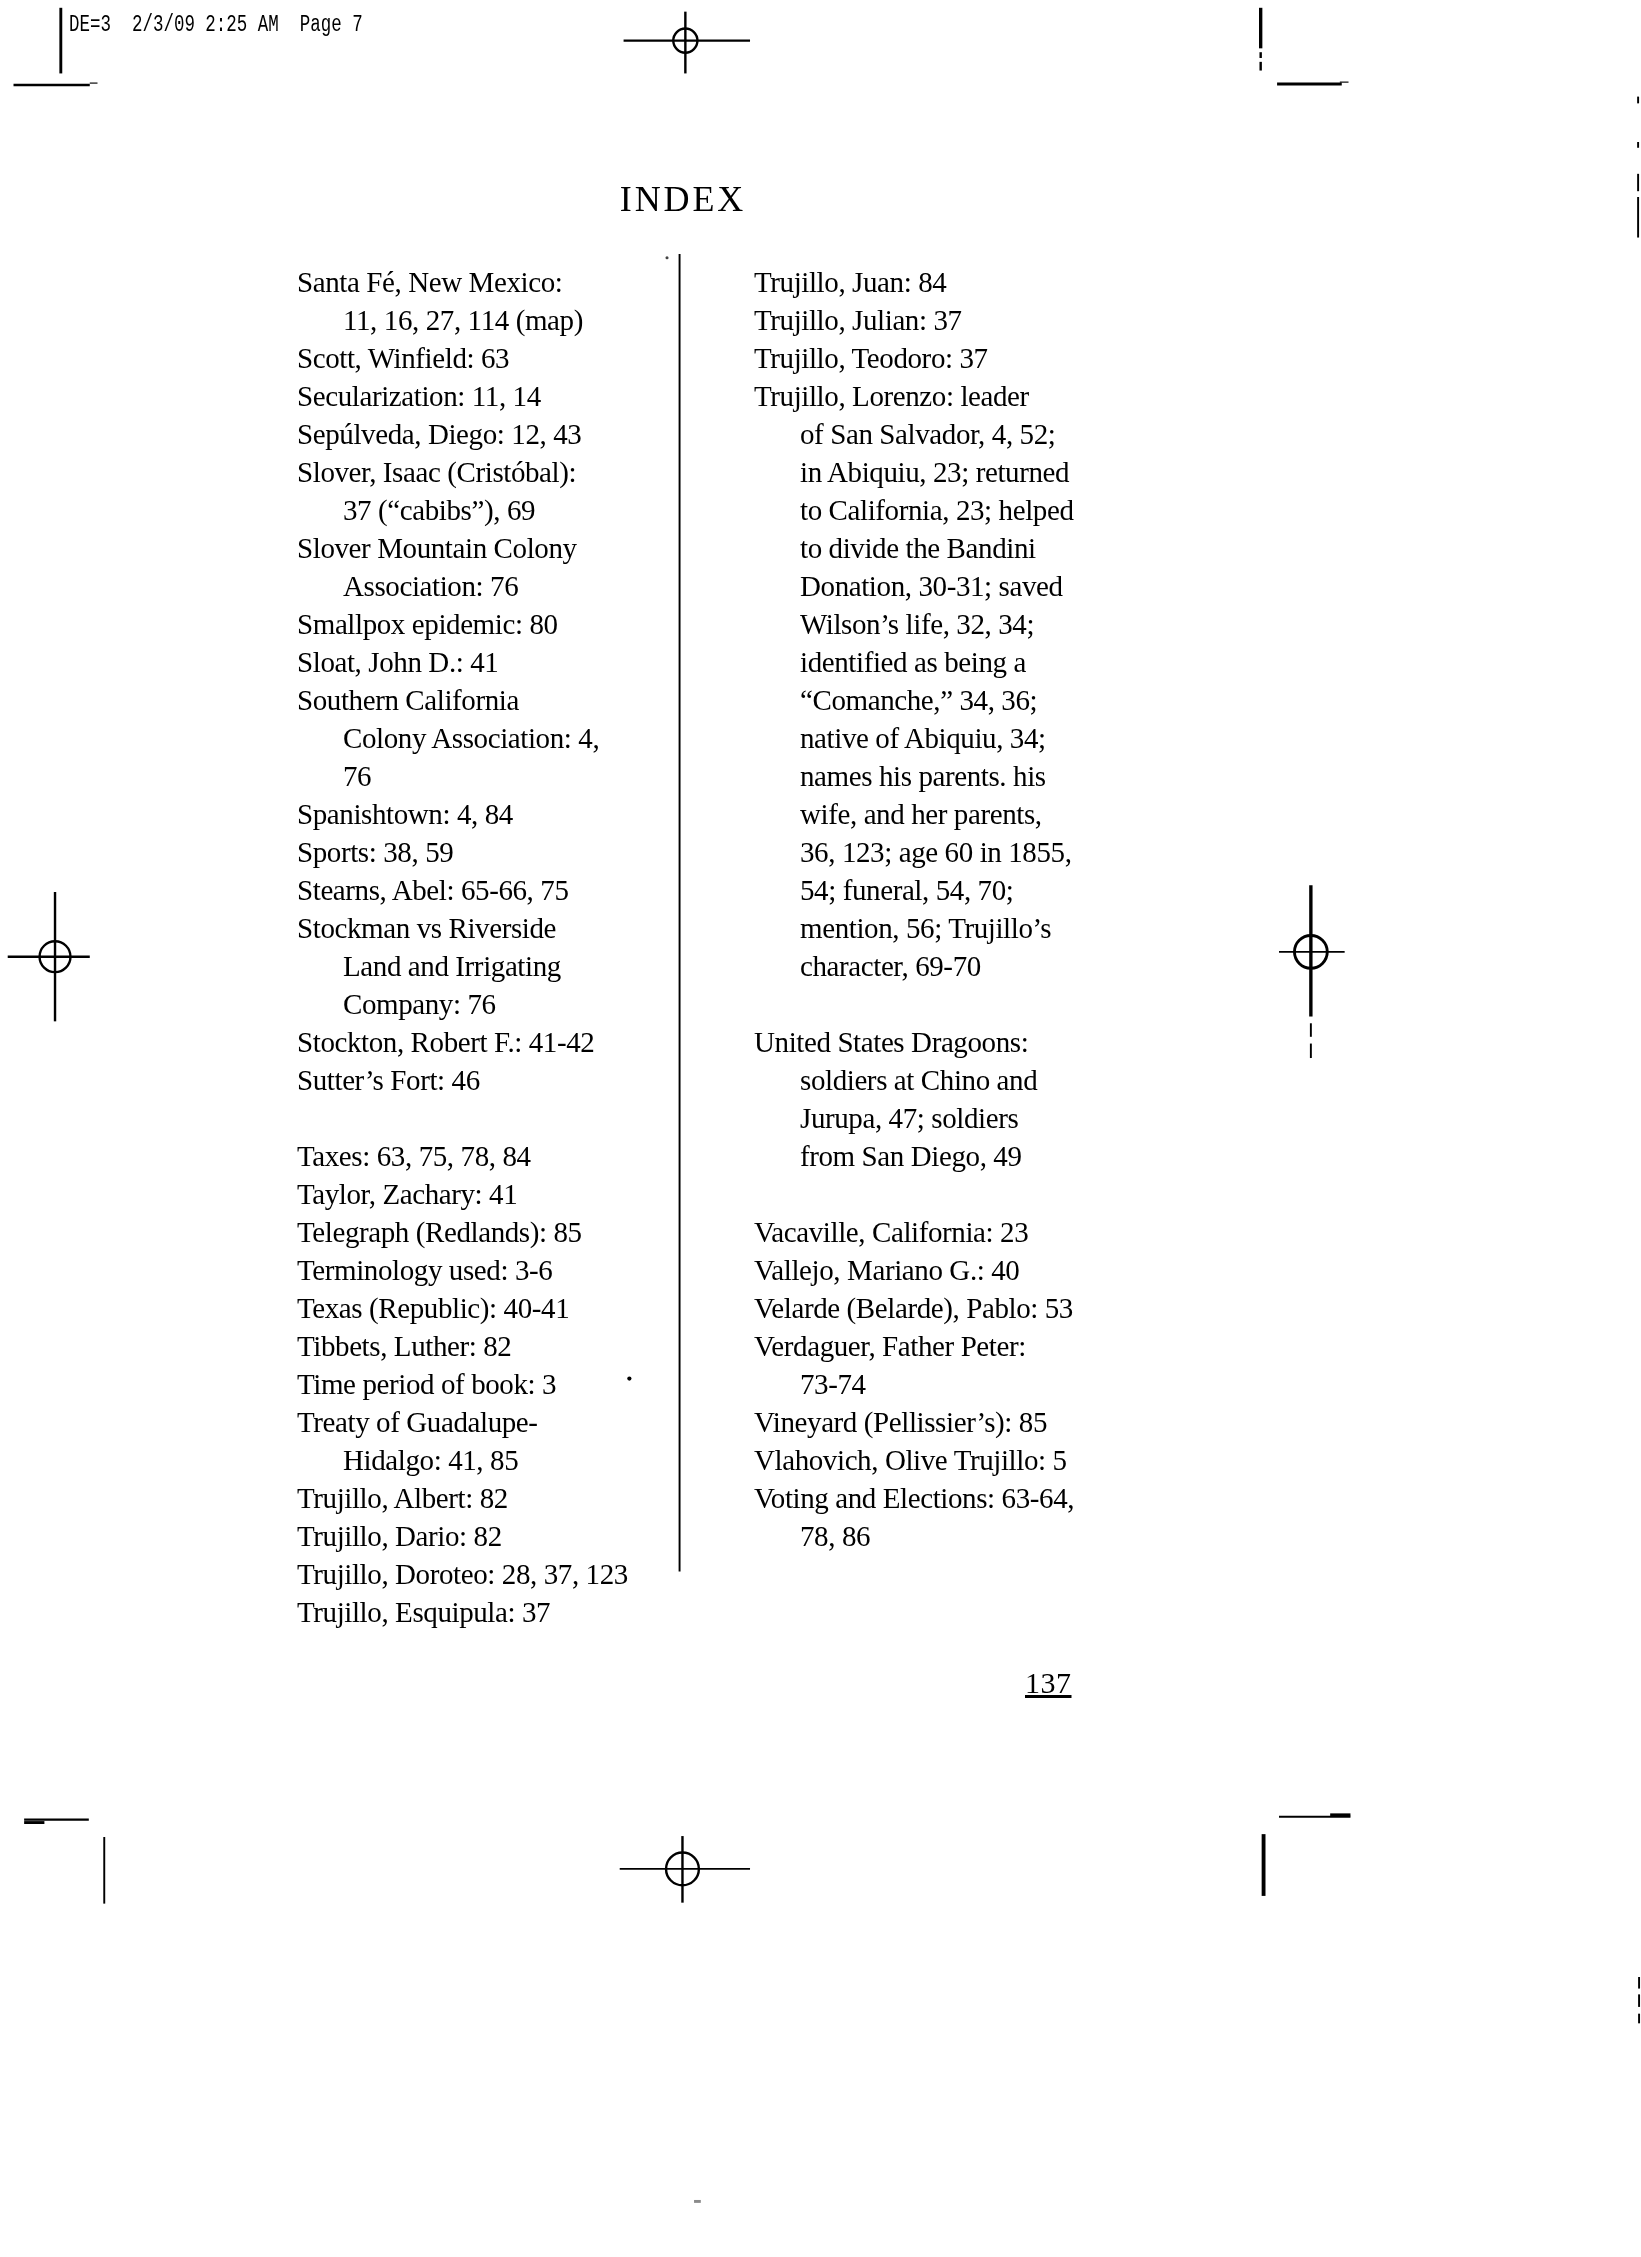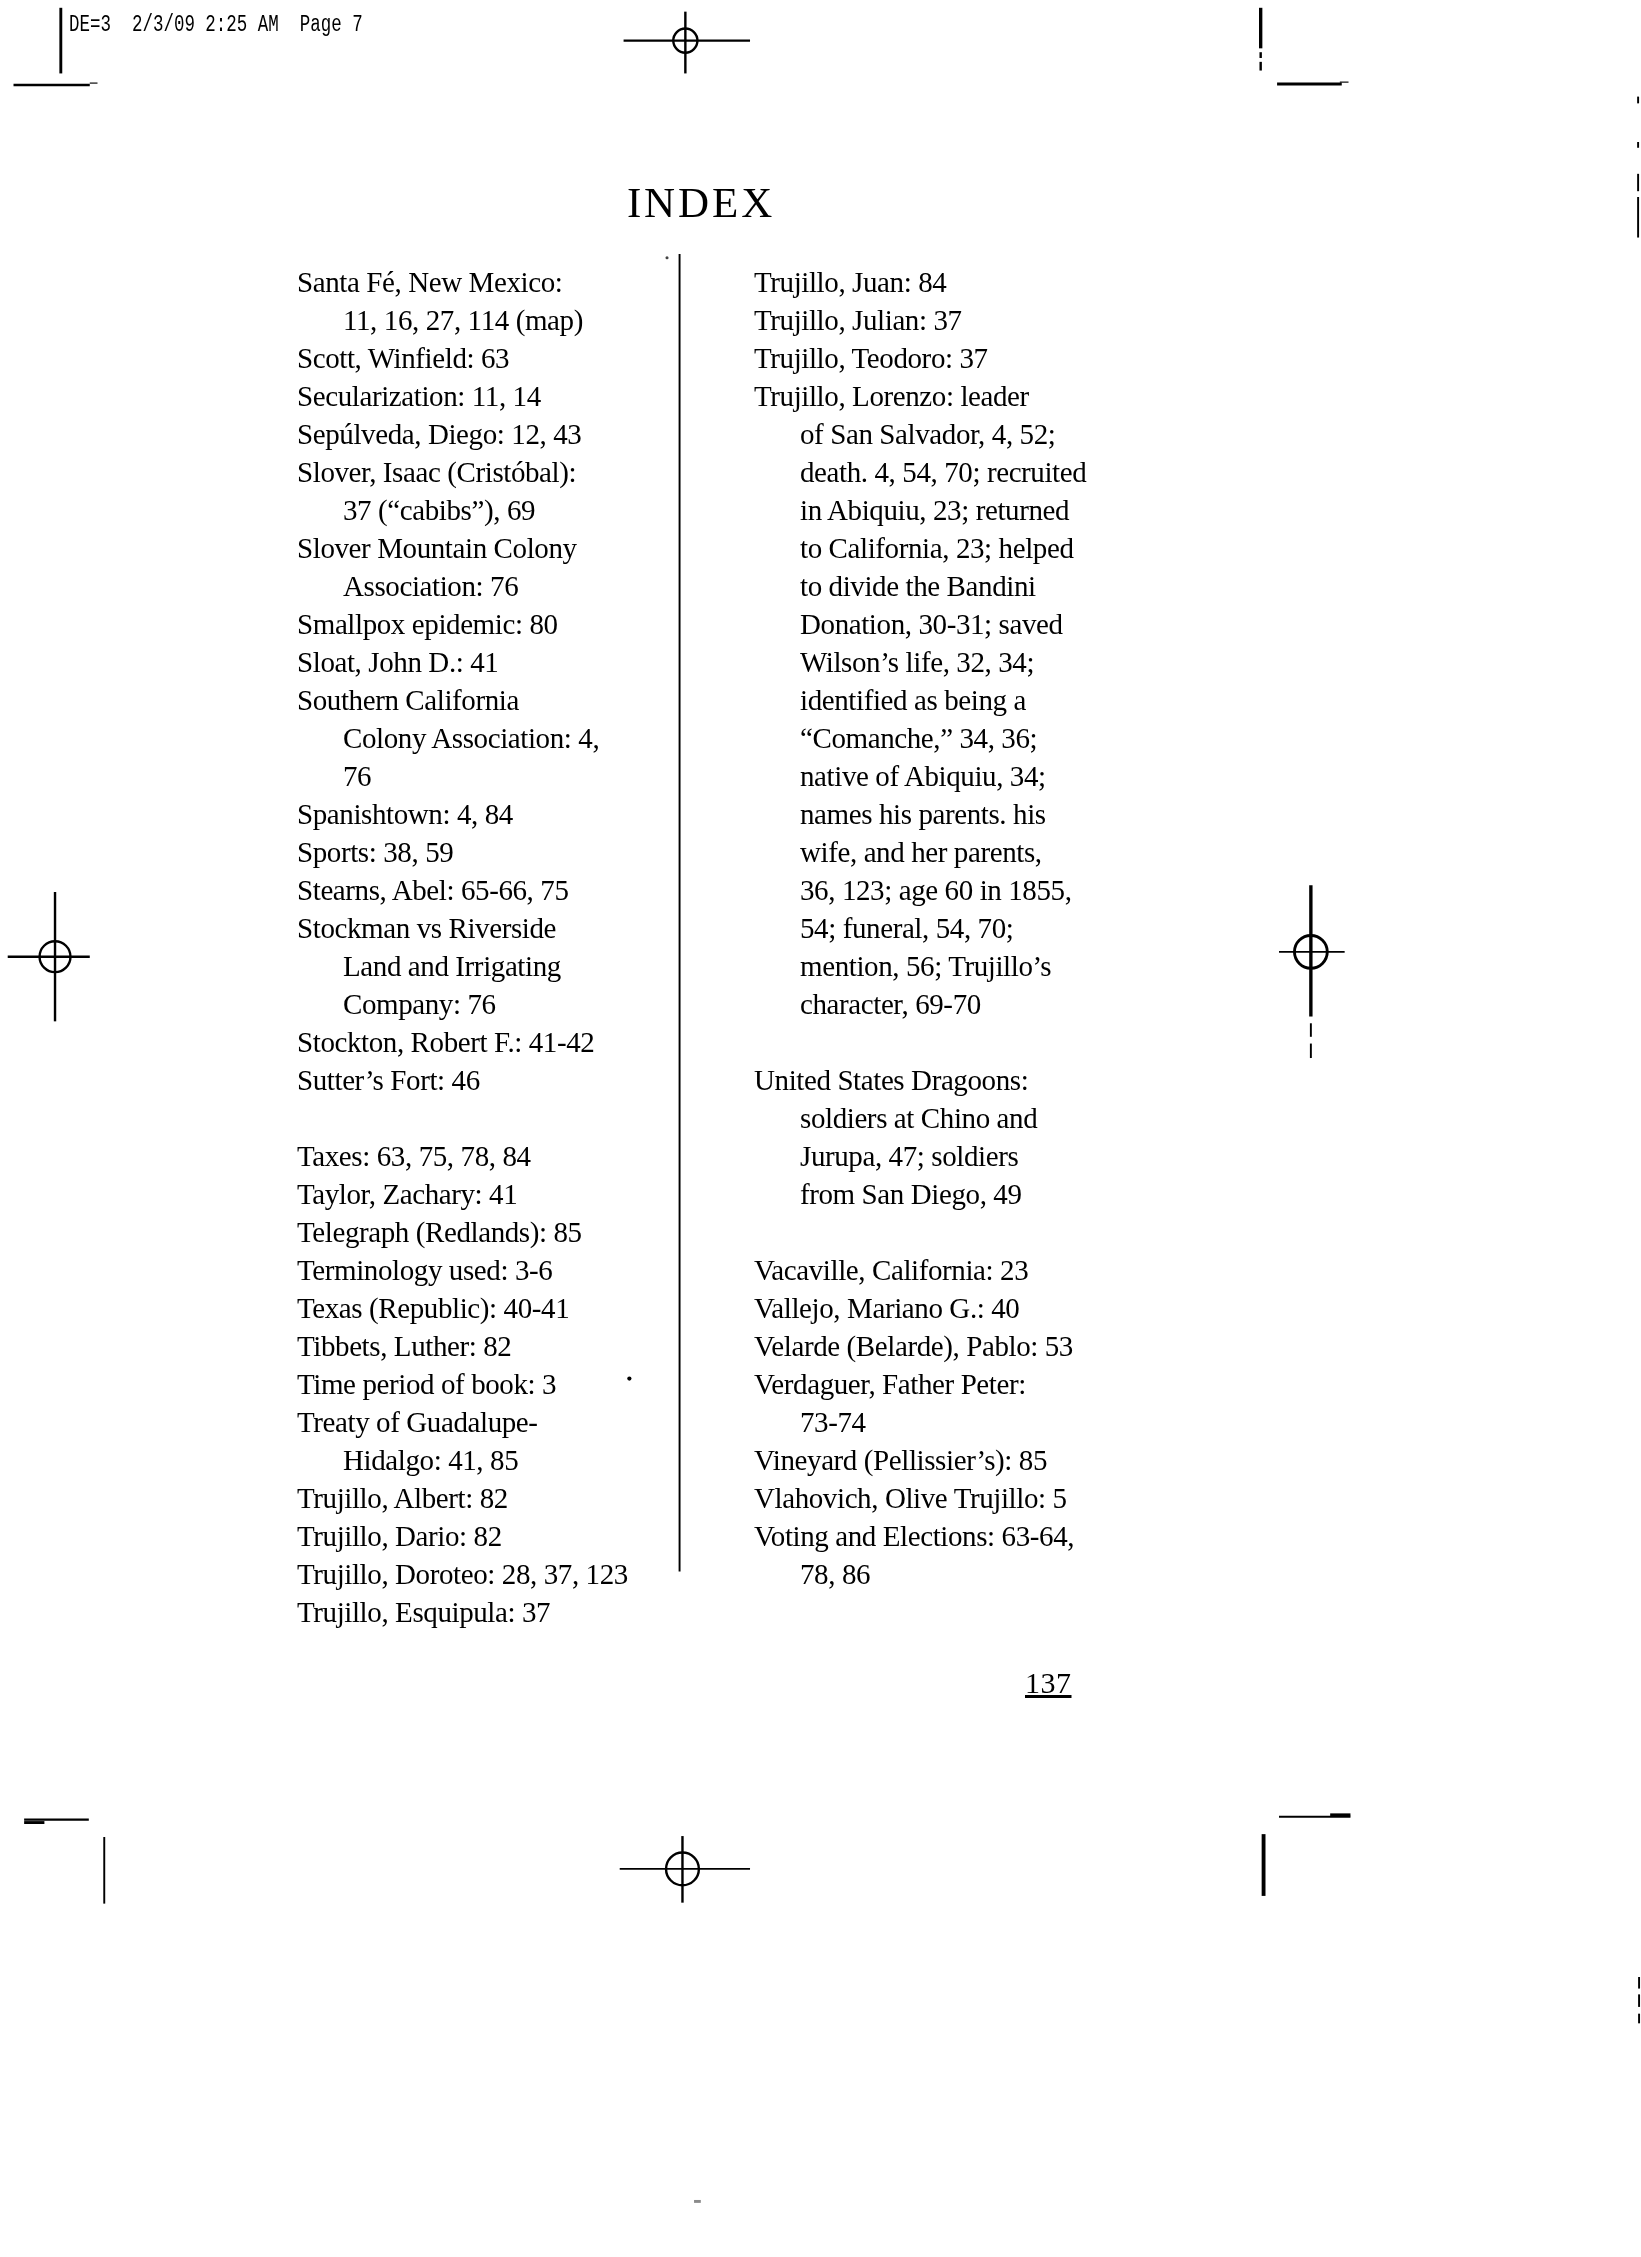--- a/index.html
+++ b/index.html
@@ -18,23 +18,23 @@
   .header-text{
     position:absolute;left:69px;top:11.6px;
     font-family:"Liberation Mono", monospace;
     font-size:23px;
     white-space:pre;
     transform:scaleX(0.76);
     transform-origin:left top;
     color:#000;
   }
   .page-title{
-    position:absolute;left:701px;top:178px;
+    position:absolute;left:683px;top:178px;
     transform:translateX(-50%);
-    font-size:43px;
+    font-size:36px;
     letter-spacing:2.9px;
     font-family:"Liberation Serif", serif;
   }
   .col{
     position:absolute;top:263px;
   }
   .col-left{left:297px;width:382px;}
   .col-right{left:722px;width:406px;margin-left:32px;}
   .line{
     height:38px;line-height:38px;
@@ -97,21 +97,20 @@
     <div class="line">Trujillo, Esquipula: 37</div>
   </div>
 
 <div class="col col-right">
 
 <div class="line">Trujillo, Juan: 84</div>
     <div class="line">Trujillo, Julian: 37</div>
     <div class="line">Trujillo, Teodoro: 37</div>
     <div class="line">Trujillo, Lorenzo: leader</div>
     <div class="line ind">of San Salvador, 4, 52;</div>
-    <div class="line ind">death. 4, 54, 70; recruited</div>
     <div class="line ind">in Abiquiu, 23; returned</div>
     <div class="line ind">to California, 23; helped</div>
     <div class="line ind">to divide the Bandini</div>
     <div class="line ind">Donation, 30-31; saved</div>
     <div class="line ind">Wilson’s life, 32, 34;</div>
     <div class="line ind">identified as being a</div>
     <div class="line ind">“Comanche,” 34, 36;</div>
     <div class="line ind">native of Abiquiu, 34;</div>
     <div class="line ind">names his parents. his</div>
     <div class="line ind">wife, and her parents,</div>

